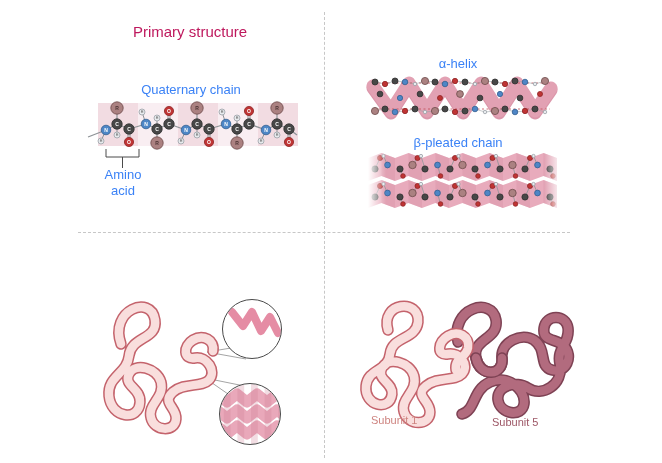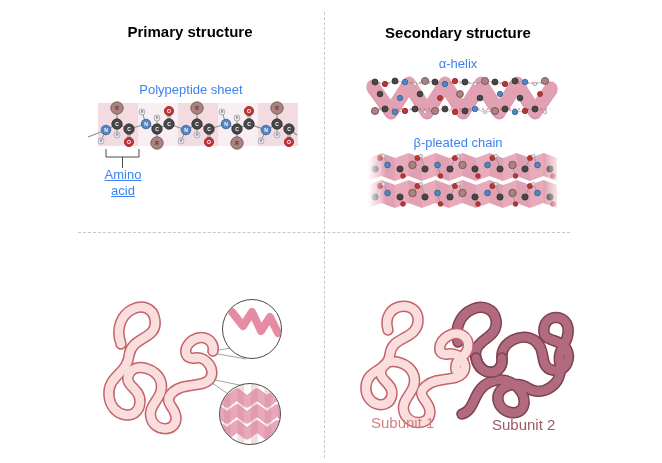--- a/index.html
+++ b/index.html
@@ -1,35 +1,35 @@
 <!DOCTYPE html>
 <html><head>
 <meta charset="utf-8">
 <style>
   html,body{margin:0;padding:0;background:#fff;}
   .canvas{position:relative;width:662px;height:463px;background:#ffffff;overflow:hidden;
           font-family:"Liberation Sans",sans-serif;}
   .v-divider{position:absolute;left:324px;top:12px;height:446px;width:0;border-left:1px dashed #c7c7c7;}
   .h-divider{position:absolute;left:78px;top:232px;width:492px;height:0;border-top:1px dashed #c7c7c7;}
-  .title{position:absolute;transform:translateX(-50%);font-size:15px;font-weight:700;color:#000000;white-space:nowrap;}
+  .title{position:absolute;transform:translateX(-50%);font-size:15px;font-weight:400;color:#be185d;white-space:nowrap;}
   .label{position:absolute;transform:translateX(-50%);font-size:13px;color:#3b82f6;white-space:nowrap;}
-  .amino{width:64px;white-space:normal;text-align:center;line-height:16px;text-decoration:underline;}
-  .sub-label{position:absolute;font-size:15px;white-space:nowrap;}
+  .amino{width:64px;white-space:normal;text-align:center;line-height:16px;}
+  .sub-label{position:absolute;font-size:11px;white-space:nowrap;}
   svg{position:absolute;overflow:visible;}
 </style>
 </head>
 <body>
 
 <div class="canvas">
 
   <div class="v-divider"></div>
   <div class="h-divider"></div>
 
   <div class="title" style="left:190px;top:23px">Primary structure</div>
-  <div class="label" style="left:191px;top:82px">Polypeptide sheet</div>
+  <div class="label" style="left:191px;top:82px">Quaternary chain</div>
 
   <svg style="left:84px;top:98px" width="214" height="76" viewBox="0 0 214 76">
     <g id="chain-rects">
         <rect x="14" y="5" width="40" height="43" fill="#f2dce2"></rect>
         <rect x="54" y="5" width="40" height="43" fill="#f9eef2"></rect>
         <rect x="94" y="5" width="40" height="43" fill="#f2dce2"></rect>
         <rect x="134" y="5" width="40" height="43" fill="#f9eef2"></rect>
         <rect x="174" y="5" width="40" height="43" fill="#f2dce2"></rect>
       </g>
     <g id="chain-bonds">
@@ -145,21 +145,20 @@
         <circle cx="205" cy="31" r="5.2" fill="#474747" stroke="#2e2e2e" stroke-width="0.8"></circle>
         <text x="205" y="32.8" font-size="5" text-anchor="middle" font-weight="700" fill="#ffffff" font-family="&quot;Liberation Sans&quot;, sans-serif">C</text>
         <circle cx="205" cy="44" r="4.6" fill="#bf3434" stroke="#8f2424" stroke-width="0.8"></circle>
         <text x="205" y="45.8" font-size="5" text-anchor="middle" font-weight="700" fill="#ffffff" font-family="&quot;Liberation Sans&quot;, sans-serif">O</text>
       </g>
     <path d="M22,51 L22,59 L55,59 L55,51 M38.5,59 L38.5,70" fill="none" stroke-width="1" stroke="#4a4a4a"></path>
   </svg>
 
   <div class="label amino" style="left:123px;top:167px">Amino acid</div>
 
-  <div class="title" style="left:458px;top:24px">Secondary structure</div>
   <div class="label" style="left:458px;top:56px">α-helix</div>
 
   <svg style="left:368px;top:70px" width="188" height="54" viewBox="0 0 188 54">
     <polyline points="5,16 23,41 41,13 59,41 77,13 95,41 113,13 131,41 149,13 167,41 183,18" fill="none" stroke-width="13" stroke-linejoin="round" stroke-linecap="round" transform="translate(0,2)" opacity="0.9" stroke="#d78ba1"></polyline>
     <polyline points="5,16 23,41 41,13 59,41 77,13 95,41 113,13 131,41 149,13 167,41 183,18" fill="none" stroke-width="13" stroke-linejoin="round" stroke-linecap="round" stroke="#e2a1b3"></polyline>
     <line x1="6" y1="13" x2="182" y2="13" stroke-width="0.8" stroke-dasharray="2 2.5" stroke="#c14953"></line>
     <line x1="6" y1="39" x2="182" y2="39" stroke-width="0.8" stroke-dasharray="2 2.5" stroke="#c14953"></line>
     <g id="helix-atoms">
         <polyline points="7,12 17,14 27,11 37,12 47,14 57,11 67,12 77,14 87,11 97,12 107,14 117,11 127,12 137,14 147,11 157,12 167,14 177,11" fill="none" stroke="#9aa0a4" stroke-width="0.7" opacity="0.8"></polyline>
         <polyline points="7,41 17,39 27,42 37,41 47,39 57,42 67,41 77,39 87,42 97,41 107,39 117,42 127,41 137,39 147,42 157,41 167,39 177,42" fill="none" stroke="#9aa0a4" stroke-width="0.7" opacity="0.8"></polyline>
@@ -404,15 +403,15 @@
     <path d="M30,40 C22,12 62,8 60,32 C58,50 34,46 32,64 C30,82 10,78 8,96
              C6,116 32,122 34,104 C35,92 18,90 24,78 C30,66 52,72 56,86
              C60,102 42,108 46,122 C50,136 72,136 72,122 C72,110 56,106 68,96
              C80,86 96,92 104,84 C112,75 102,62 90,64 C78,66 80,52 90,46
              C100,40 112,46 110,58 C108,68 96,68 98,80" fill="none" stroke-width="8.5" stroke-linecap="round" stroke-linejoin="round" stroke="#f9dedd"></path>
     <path d="M118,68 C122,88 146,86 144,68" fill="none" stroke-width="11.5" stroke-linecap="round" stroke="#7e4254"></path>
     <path d="M118,68 C122,88 146,86 144,68" fill="none" stroke-width="8.5" stroke-linecap="round" stroke="#b26b7e"></path>
   </svg>
 
   <div class="sub-label" style="left: 371px; top: 414px; color: rgb(206, 132, 128);">Subunit 1</div>
-  <div class="sub-label" style="left: 492px; top: 416px; color: rgb(157, 87, 102);">Subunit 2</div>
+  <div class="sub-label" style="left: 492px; top: 416px; color: rgb(157, 87, 102);">Subunit 5</div>
 
 </div>
 
 </body></html>

